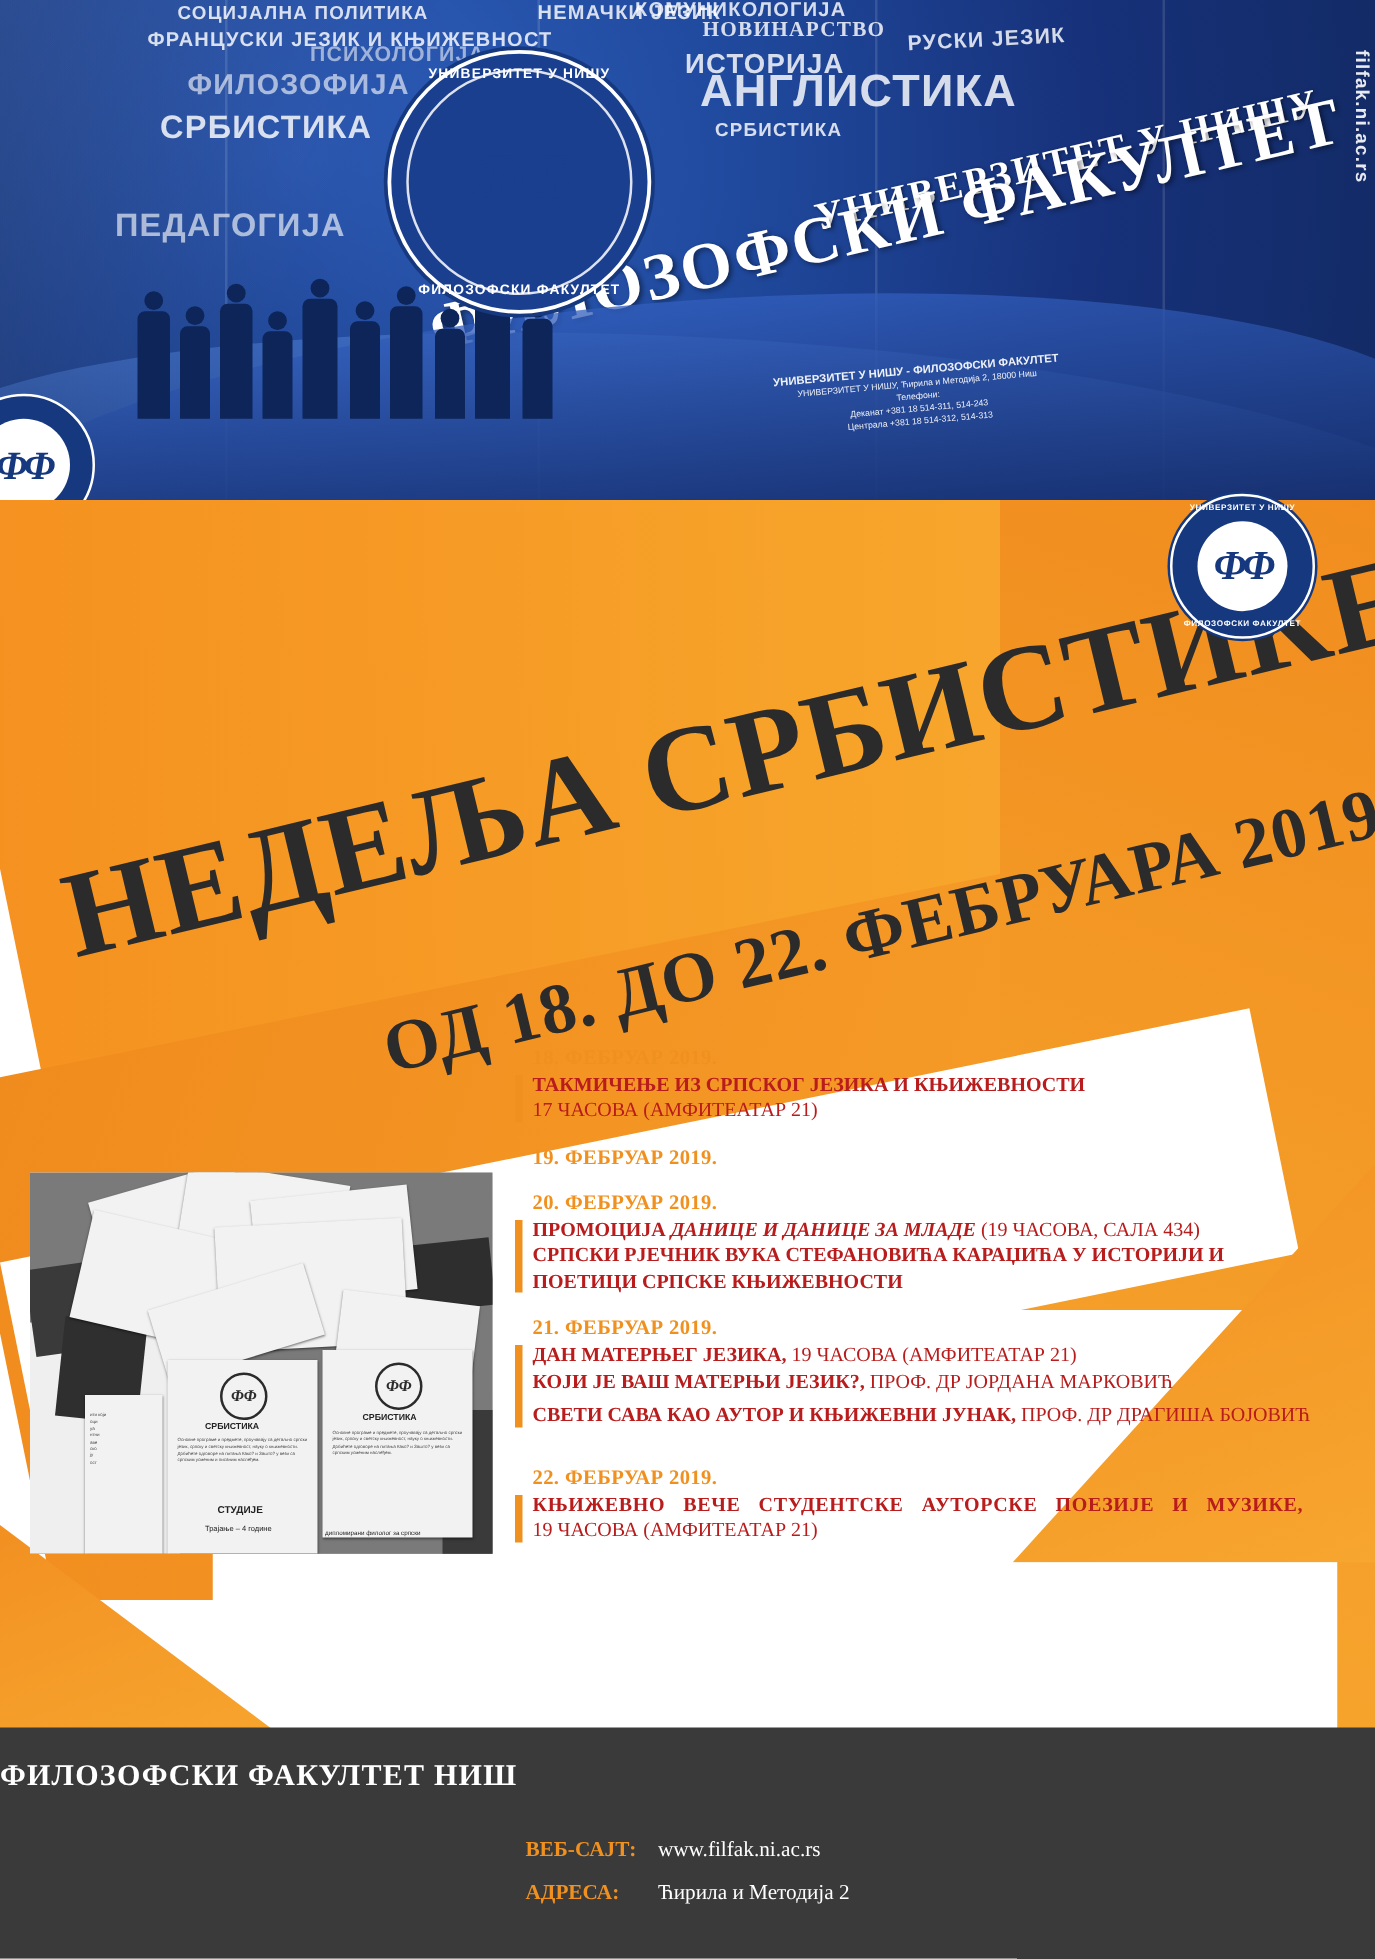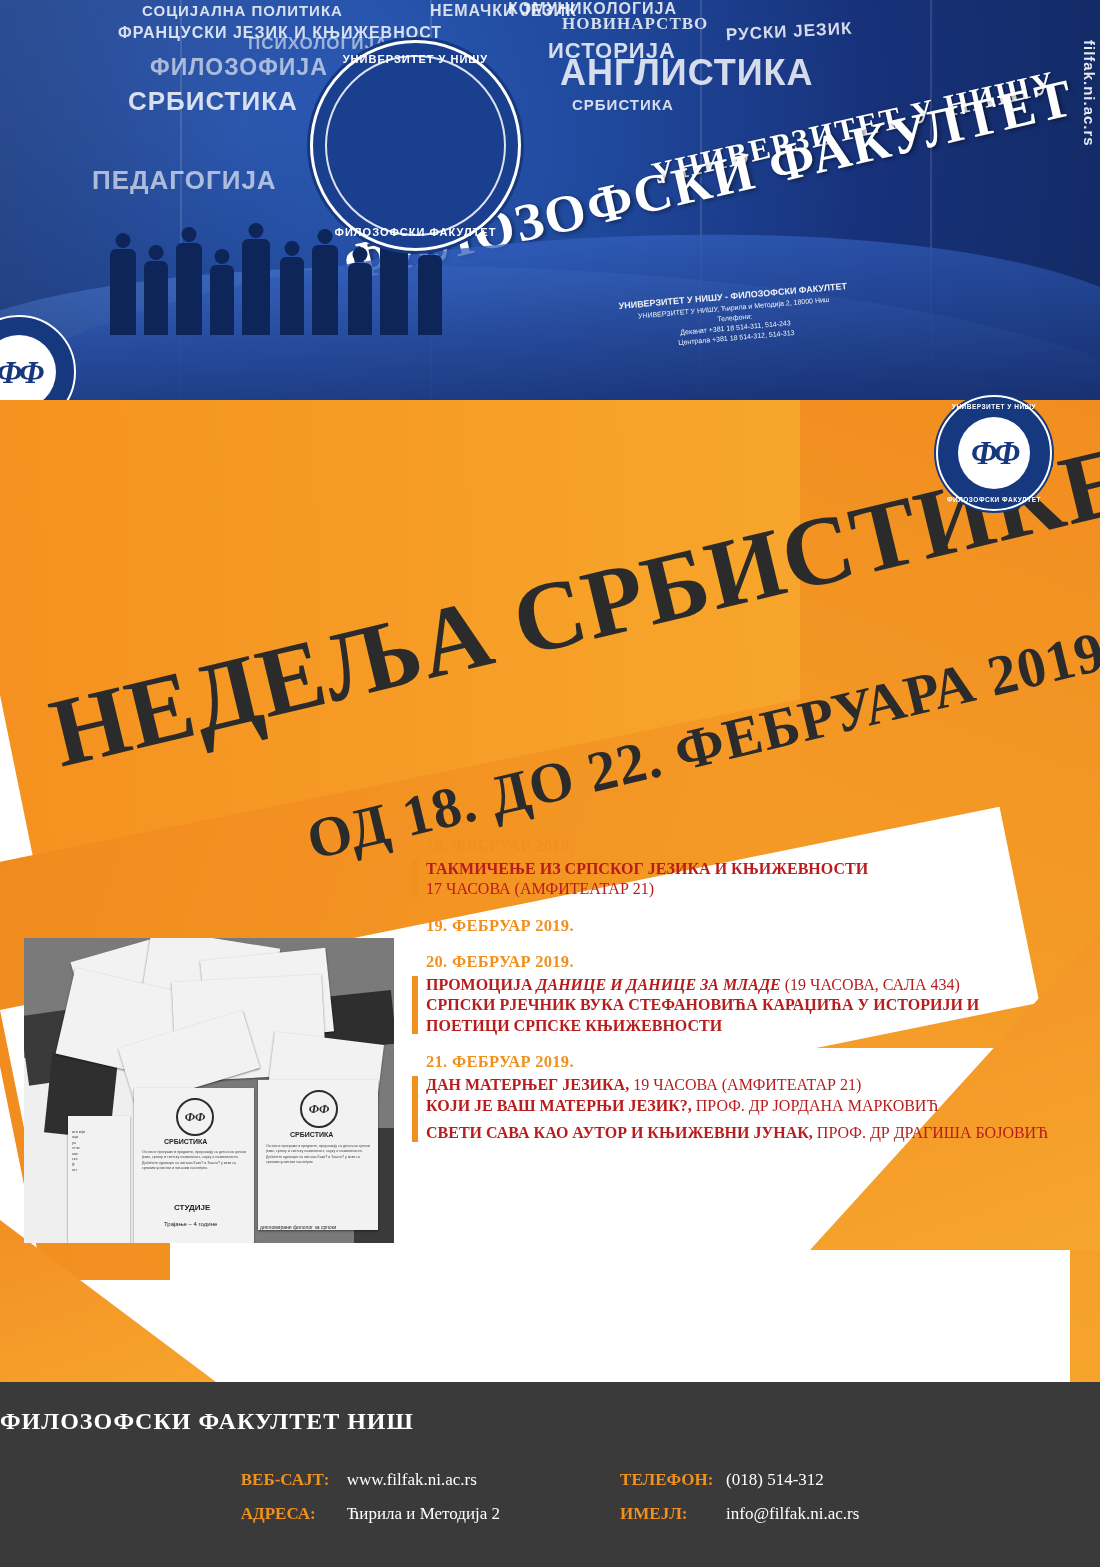--- a/index.html
+++ b/index.html
@@ -398,42 +398,39 @@
       <div class="ev">
         <b>КОЈИ ЈЕ ВАШ МАТЕРЊИ ЈЕЗИК?,</b>
         <span class="plain">ПРОФ. ДР ЈОРДАНА МАРКОВИЋ</span>
       </div>
       <div class="ev ev-sp">
         <b>СВЕТИ САВА КАО АУТОР И КЊИЖЕВНИ ЈУНАК,</b>
         <span class="plain">ПРОФ. ДР ДРАГИША БОЈОВИЋ</span>
       </div>
     </div>
 
+    <div class="day" style="margin-top:28px;">
+      <div class="day-date">22. ФЕБРУАР 2019.</div>
+      <div class="ev">
+        <b style="letter-spacing:.5px;word-spacing:10px;">КЊИЖЕВНО ВЕЧЕ СТУДЕНТСКЕ АУТОРСКЕ ПОЕЗИЈЕ И МУЗИКЕ,</b>
+        <span class="plain">19 ЧАСОВА (АМФИТЕАТАР 21)</span>
+      </div>
+    </div>
 
   </div>
 
   <div class="footer">
     <h2>ФИЛОЗОФСКИ ФАКУЛТЕТ НИШ</h2>
     <div class="fgrid">
       <div class="fcol left">
         <div class="frow">
           <span class="flabel">ВЕБ-САЈТ:</span>
           <span class="fvalue">www.filfak.ni.ac.rs</span>
         </div>
         <div class="frow">
           <span class="flabel">АДРЕСА:</span>
           <span class="fvalue">Ћирила и Методија 2</span>
         </div>
       </div>
-      <div class="fcol right">
-        <div class="frow">
-          <span class="flabel">ТЕЛЕФОН:</span>
-          <span class="fvalue">(018) 514-312</span>
-        </div>
-        <div class="frow">
-          <span class="flabel">ИМЕЈЛ:</span>
-          <span class="fvalue">info@filfak.ni.ac.rs</span>
-        </div>
-      </div>
     </div>
   </div>
 
 </div>
 
 </body></html>

